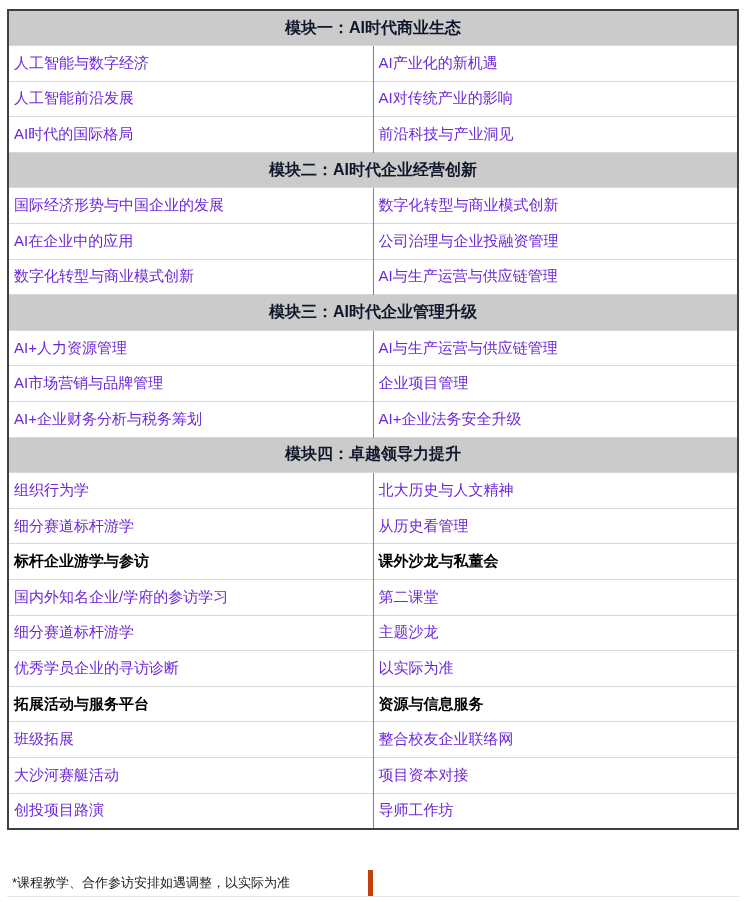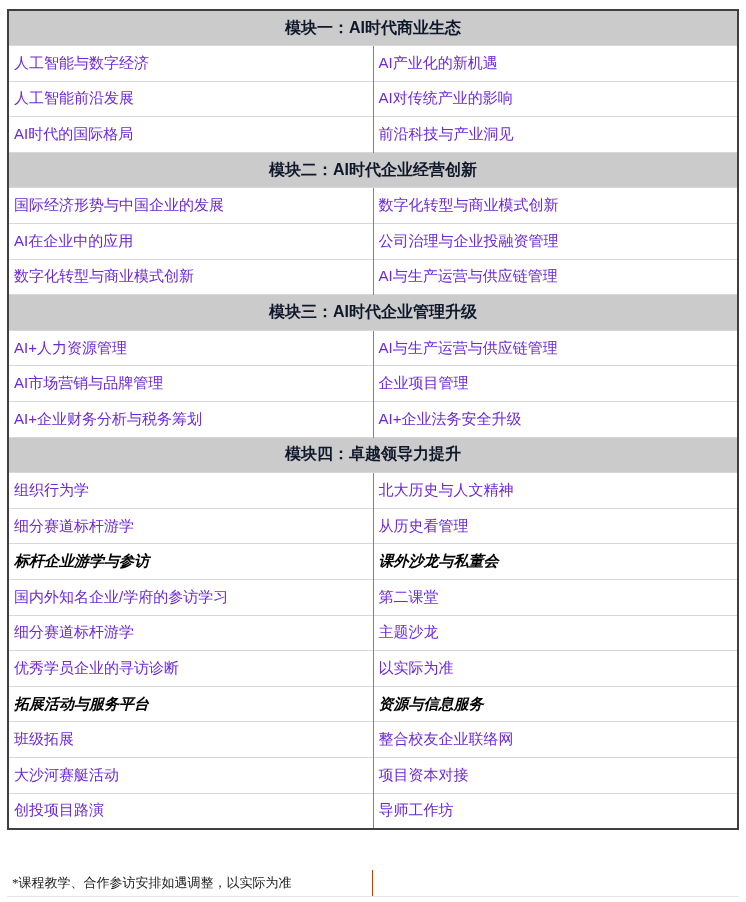--- a/index.html
+++ b/index.html
@@ -45,43 +45,41 @@
     color: #6d28d9;
     padding: 0 4px 0 5px;
     border-top: 1px solid #d8d8d8;
   }
   tr.data-row td + td {
     border-left: 1px solid #ec4899;
   }
   tr.group-row td {
     font-weight: bold;
     color: #000000;
-    font-style: italic;
   }
   .footnote {
     position: absolute;
     left: 7px;
     top: 870px;
     width: 732px;
     height: 26px;
     display: flex;
     align-items: stretch;
     border-bottom: 1px solid #e4e4e4;
     font-size: 13px;
     color: #1a1a1a;
   }
   .footnote .fn-left {
     box-sizing: border-box;
     width: 50%;
     display: flex;
     align-items: center;
     padding-left: 5px;
-    border-right: 1px solid #c2410c;
+    border-right: 5px solid #c2410c;
     white-space: nowrap;
-    font-family: Liberation Serif, serif;
   }
   .footnote .fn-right {
     flex: 1;
   }
 </style>
 </head>
 <body>
 
 <div class="page">
 

